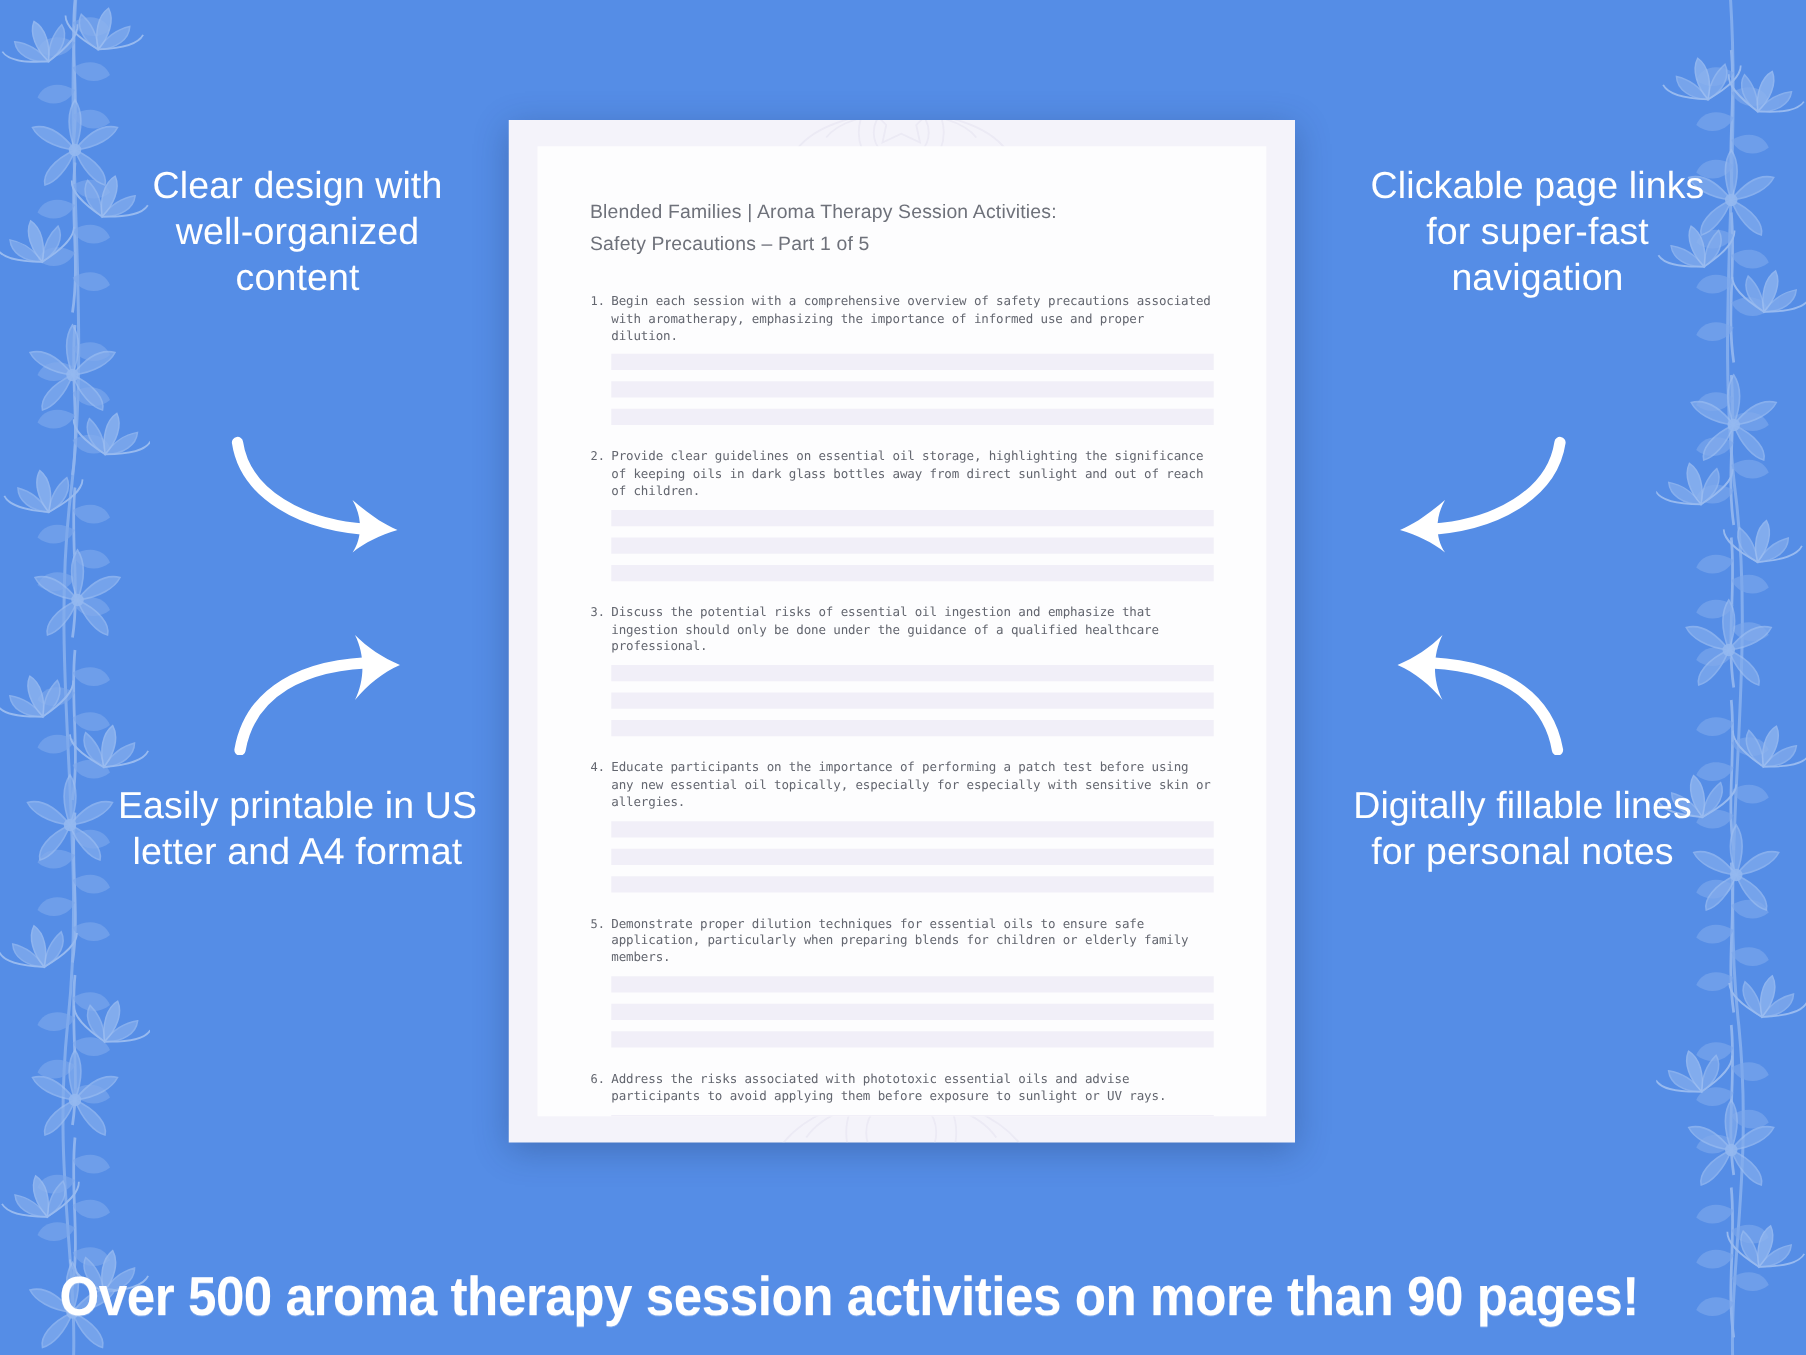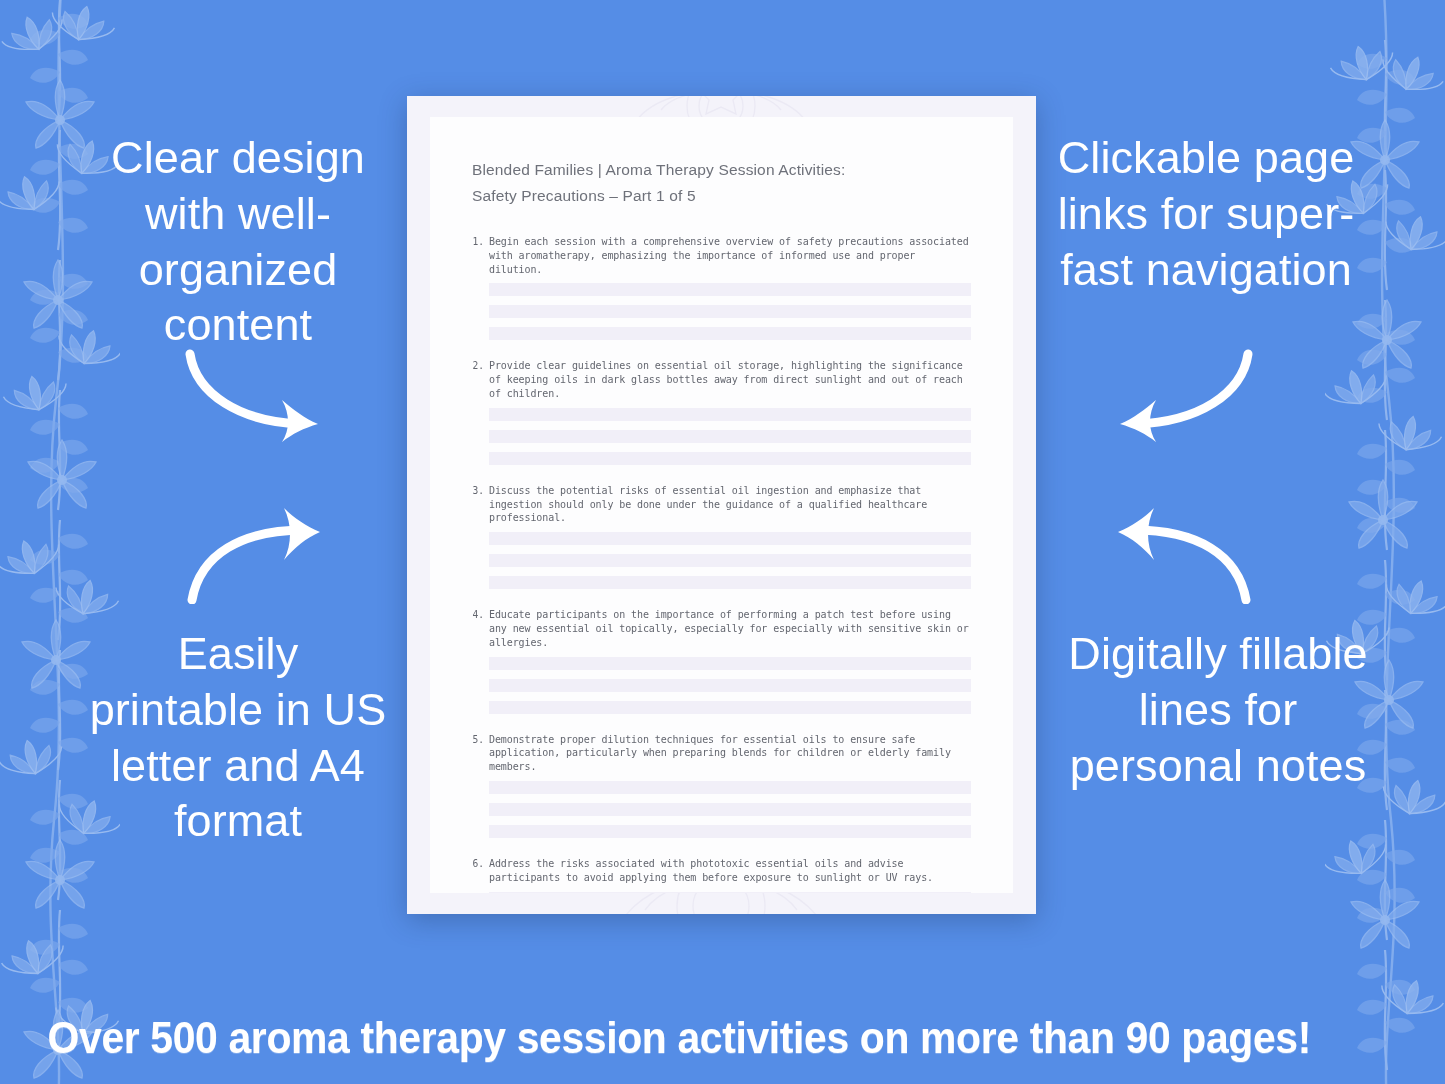--- a/index.html
+++ b/index.html
@@ -15,30 +15,30 @@
     position:absolute; top:0; bottom:0; width:120px;
     pointer-events:none; opacity:.55;
   }
   .floral.left  { left:0; }
   .floral.right { right:0; transform:scaleX(-1); }
 
   
   .blurb {
     position:absolute;
     color:#ffffff;
-    font-size:45px;
+    font-size:30px;
     line-height:1.24;
     text-align:center;
     font-weight:400;
     letter-spacing:.1px;
     width:300px;
   }
   .blurb.tl { left:88px;   top:130px; }
   .blurb.bl { left:88px;   top:626px; }
-  .blurb.tr { right:84px;  top:130px; width:310px; }
+  .blurb.tr { right:60px;  top:130px; width:310px; }
   .blurb.br { right:72px;  top:626px; width:310px; }
 
   
   .arrow { position:absolute; pointer-events:none; }
   .arrow.a1 { left:178px;  top:348px; }
   .arrow.a2 { left:178px;  top:508px; }
   .arrow.a3 { left:1100px; top:348px; }
   .arrow.a4 { left:1100px; top:508px; }
 
   

